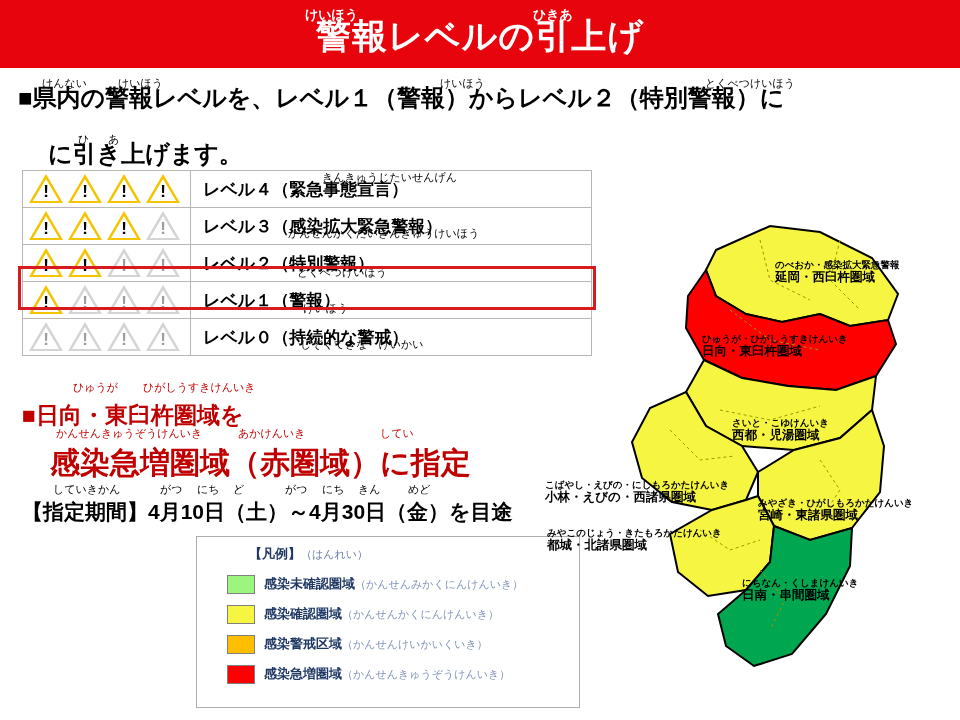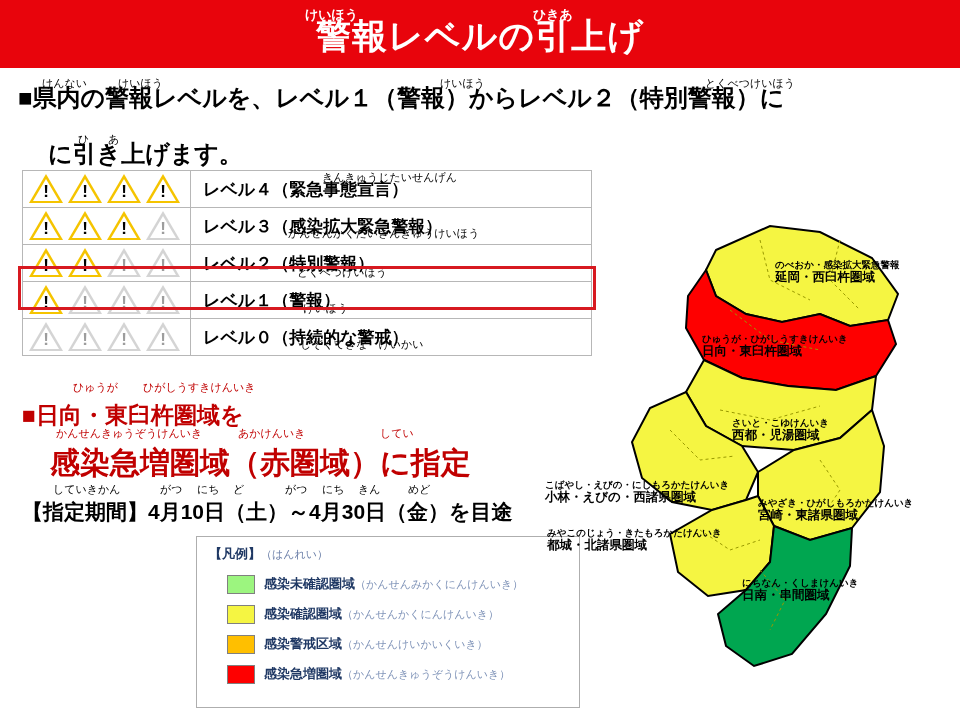--- a/index.html
+++ b/index.html
@@ -188,20 +188,21 @@
     border: 1px solid #aeaeae;
     box-sizing: border-box;
     padding: 8px 12px;
   }
   .legend-title {
     font-size: 13px;
     font-weight: bold;
     color: #1f3864;
     margin-bottom: 6px;
     white-space: nowrap;
+    margin-left: 40px;
   }
   .legend-title .sub {
     color: #6b7fa8;
     font-weight: normal;
     font-size: 11px;
   }
   .legend-row {
     display: flex;
     align-items: center;
     height: 30px;

